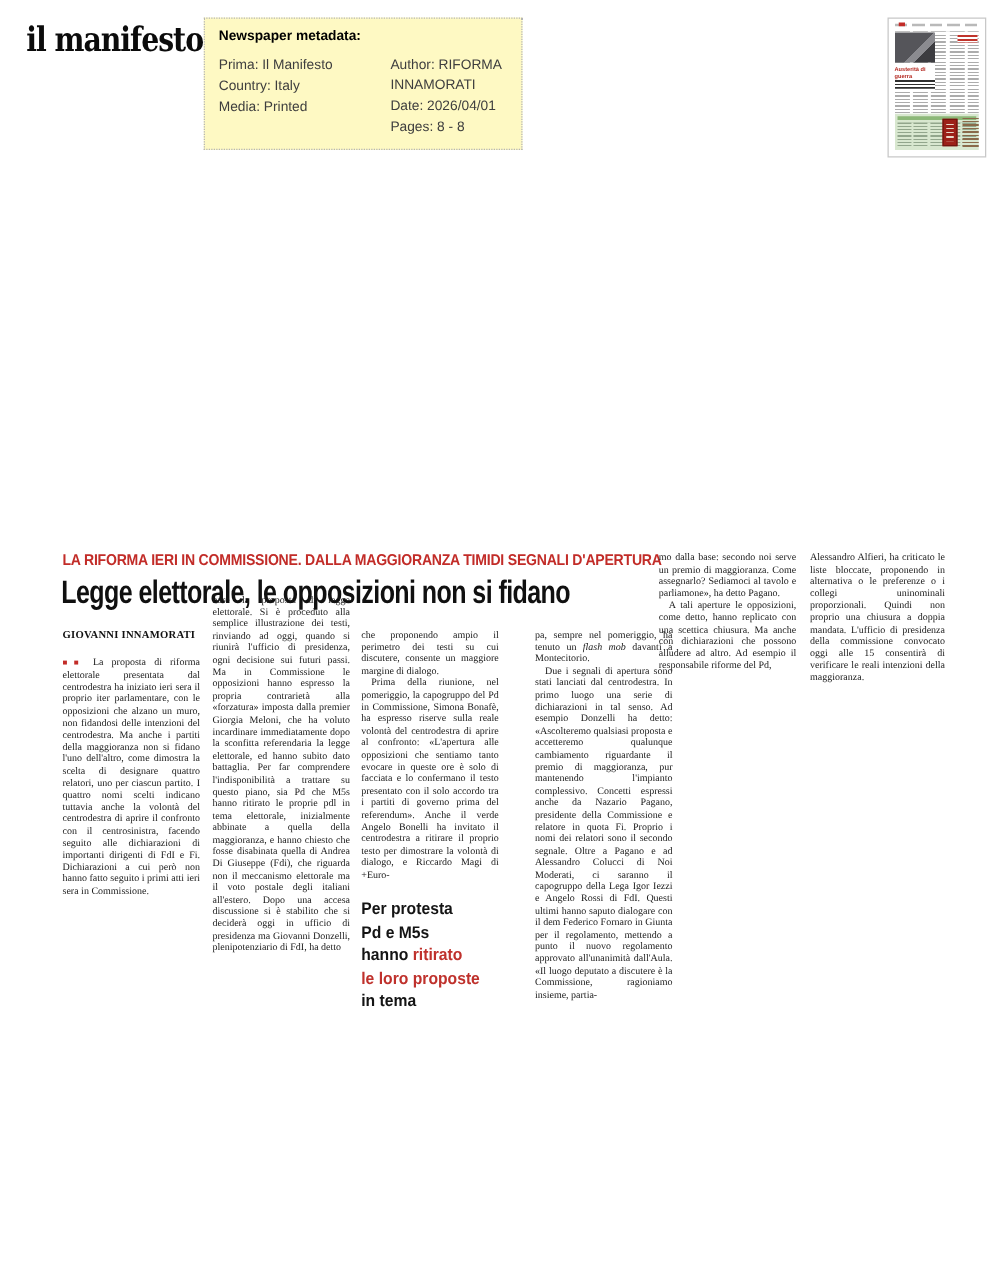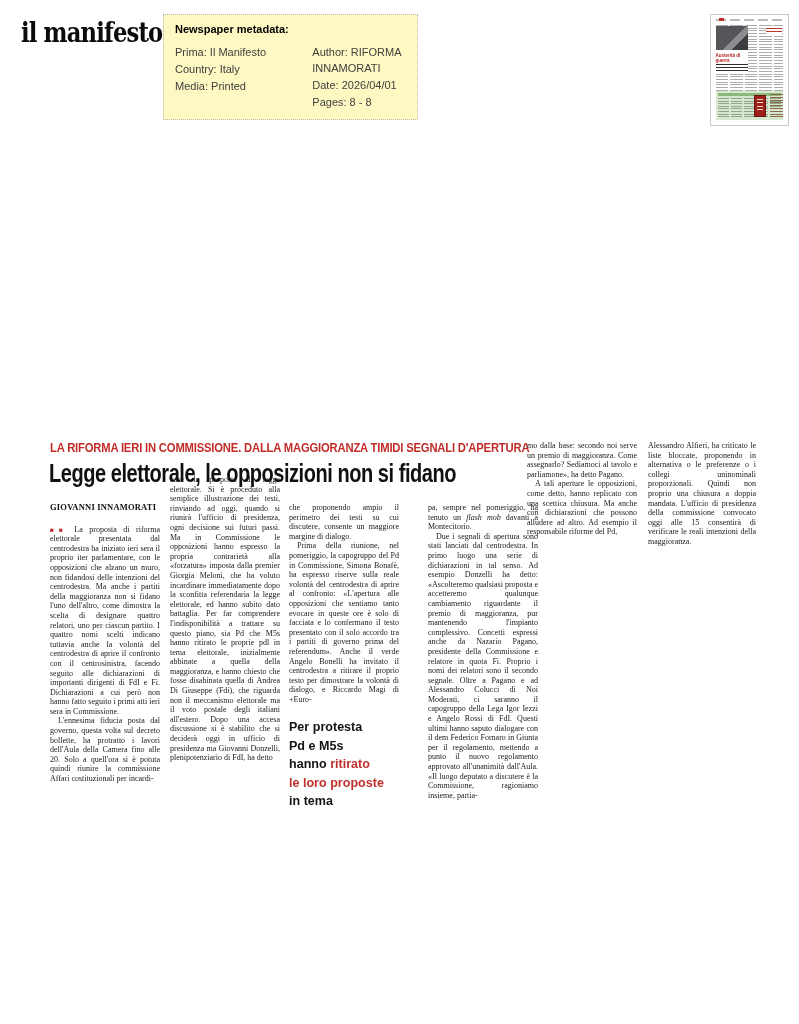--- a/index.html
+++ b/index.html
@@ -125,21 +125,20 @@
     <div class="t-ad"></div>
     <div class="t-brown"></div>
   </div>
 
   <div class="kicker">LA RIFORMA IERI IN COMMISSIONE. DALLA MAGGIORANZA TIMIDI SEGNALI D'APERTURA</div>
   <div class="headline">Legge elettorale, le opposizioni non si fidano</div>
 
   <div class="col c1">
     <div class="byline">GIOVANNI INNAMORATI</div>
     <p><span class="ledemark">■■</span><span> La proposta di riforma elettorale presentata dal centrodestra ha iniziato ieri sera il proprio iter parlamentare, con le opposizioni che alzano un muro, non fidandosi delle intenzioni del centrodestra. Ma anche i partiti della maggioranza non si fidano l'uno dell'altro, come dimostra la scelta di designare quattro relatori, uno per ciascun partito. I quattro nomi scelti indicano tuttavia anche la volontà del centrodestra di aprire il confronto con il centrosinistra, facendo seguito alle dichiarazioni di importanti dirigenti di FdI e Fi. Dichiarazioni a cui però non hanno fatto seguito i primi atti ieri sera in Commissione.</span></p>
-    <p class="ind">L'ennesima fiducia posta dal governo, questa volta sul decreto bollette, ha protratto i lavori dell'Aula della Camera fino alle 20. Solo a quell'ora si è potuta quindi riunire la commissione Affari costituzionali per incardi-</p>
   </div>
 
   <div class="col c2">
     <p>nare la proposta di legge elettorale. Si è proceduto alla semplice illustrazione dei testi, rinviando ad oggi, quando si riunirà l'ufficio di presidenza, ogni decisione sui futuri passi. Ma in Commissione le opposizioni hanno espresso la propria contrarietà alla «forzatura» imposta dalla premier Giorgia Meloni, che ha voluto incardinare immediatamente dopo la sconfitta referendaria la legge elettorale, ed hanno subito dato battaglia. Per far comprendere l'indisponibilità a trattare su questo piano, sia Pd che M5s hanno ritirato le proprie pdl in tema elettorale, inizialmente abbinate a quella della maggioranza, e hanno chiesto che fosse disabinata quella di Andrea Di Giuseppe (Fdi), che riguarda non il meccanismo elettorale ma il voto postale degli italiani all'estero. Dopo una accesa discussione si è stabilito che si deciderà oggi in ufficio di presidenza ma Giovanni Donzelli, plenipotenziario di FdI, ha detto</p>
   </div>
 
   <div class="col c3">
     <p>che proponendo ampio il perimetro dei testi su cui discutere, consente un maggiore margine di dialogo.</p>
     <p class="ind">Prima della riunione, nel pomeriggio, la capogruppo del Pd in Commissione, Simona Bonafè, ha espresso riserve sulla reale volontà del centrodestra di aprire al confronto: «L'apertura alle opposizioni che sentiamo tanto evocare in queste ore è solo di facciata e lo confermano il testo presentato con il solo accordo tra i partiti di governo prima del referendum». Anche il verde Angelo Bonelli ha invitato il centrodestra a ritirare il proprio testo per dimostrare la volontà di dialogo, e Riccardo Magi di +Euro-</p>
     <div class="pullquote">

